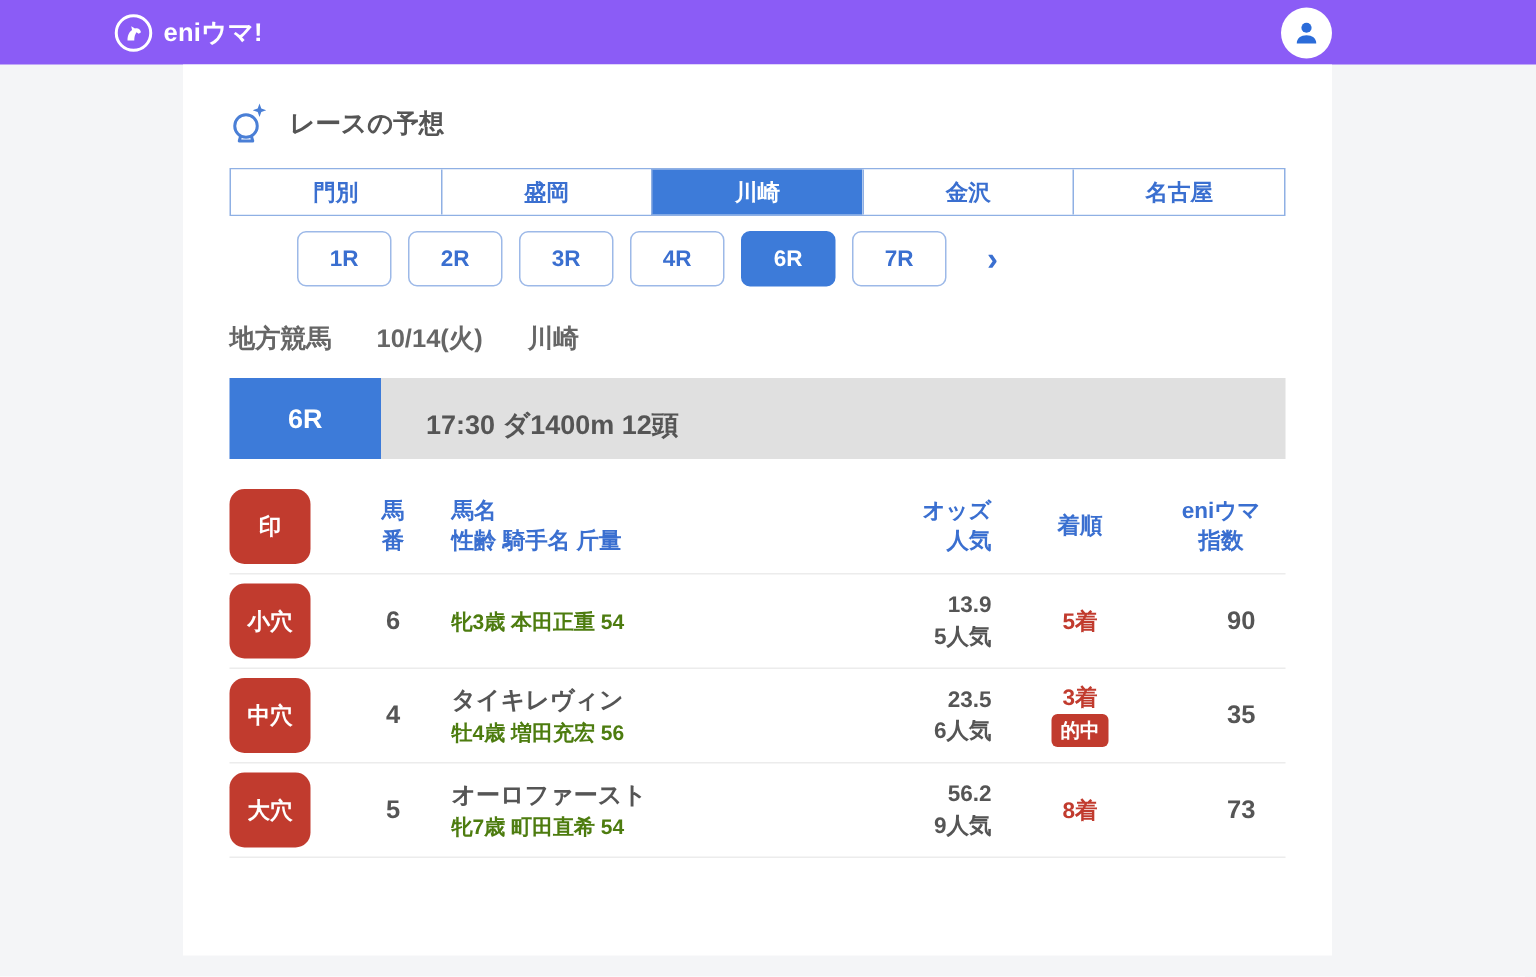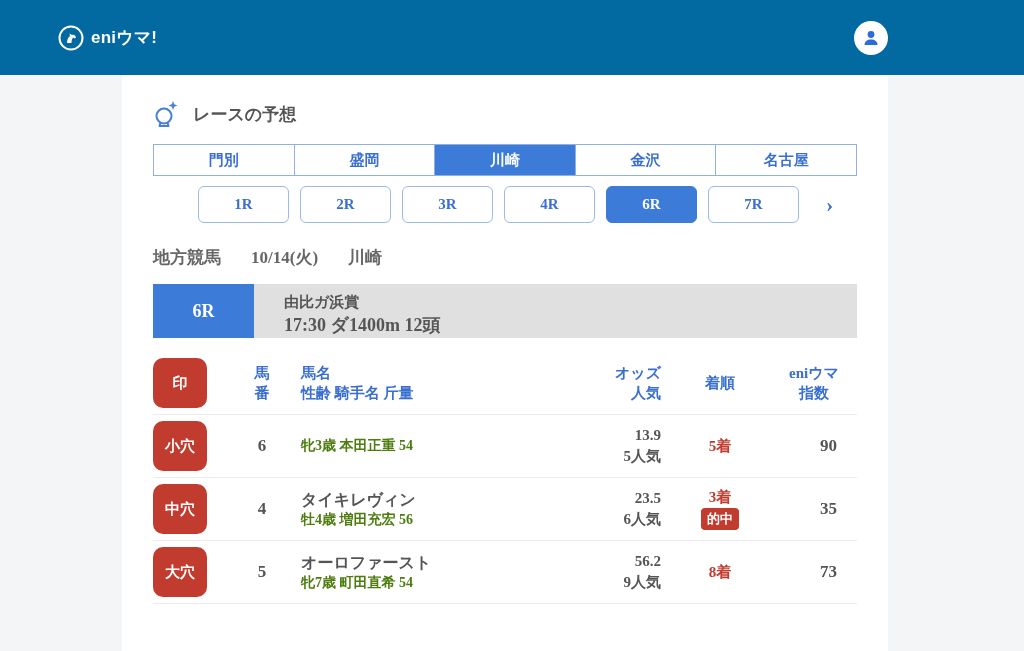--- a/index.html
+++ b/index.html
@@ -4,35 +4,35 @@
 <style>
   * { margin:0; padding:0; box-sizing:border-box; }
   html,body { width:1024px; height:651px; overflow:hidden; }
   body {
     font-family:"Liberation Sans","DejaVu Sans",sans-serif;
     background:#f4f5f7;
     color:#555;
   }
   
   .appbar {
-    height:75px; background:#0369a1;
+    height:43px; background:#8b5cf6;
     display:flex; align-items:center; justify-content:space-between;
-    padding:0 136px 0 58px;
+    padding:0 136px 0 76px;
   }
   .logo { display:flex; align-items:center; gap:7px; }
   .logo-icon { width:26px; height:26px; }
   .logo-text { color:#fff; font-weight:bold; font-size:17px; letter-spacing:.2px; }
   .avatar {
     width:34px; height:34px; border-radius:50%; background:#fff;
     display:flex; align-items:center; justify-content:center; cursor:pointer;
   }
   
   .card {
     width:766px; margin-left:122px; background:#fff;
-    min-height:594px; padding:25px 31px 0 31px;font-family:Liberation Serif, serif;
+    min-height:594px; padding:25px 31px 0 31px;
   }
   
   .section-title { display:flex; align-items:center; gap:14px; }
   .section-title h1 { font-size:17px; font-weight:bold; color:#555; }
   .crystal-icon { width:26px; height:28px; }
   
   .track-tabs {
     margin-top:16px; display:flex; height:32px;
     border:1px solid #8fb0e4;
   }
@@ -42,21 +42,21 @@
     border-left:1px solid #8fb0e4; cursor:pointer;
   }
   .track-tab:first-child { border-left:none; }
   .track-tab.selected { background:#3d7bd9; color:#fff; }
   
   .race-row {
     margin-top:10px; display:flex; align-items:center;
     padding-left:45px; gap:11px;
   }
   .race-btn {
-    width:91px; height:37px; border:1px solid #9db9e8; border-radius:6px;
+    width:63px; height:37px; border:1px solid #9db9e8; border-radius:6px;
     background:#fff; color:#3a6fd0; font-size:15px; font-weight:bold;
     display:flex; align-items:center; justify-content:center; cursor:pointer;
   }
   .race-btn.selected { background:#3d7bd9; color:#fff; border-color:#3d7bd9; }
   .race-next {
     margin-left:16px; color:#3a6fd0; font-size:22px; font-weight:bold;
     cursor:pointer; line-height:1;
   }
   
   .meta-row { margin-top:23px; display:flex; gap:30px; }
@@ -160,21 +160,20 @@
 
   <div class="meta-row">
     <span>地方競馬</span>
     <span>10/14(火)</span>
     <span>川崎</span>
   </div>
 
   <div class="race-banner">
     <div class="race-banner-no">6R</div>
     <div class="race-banner-body">
-      <div class="rb-title">由比ガ浜賞</div>
       <div class="rb-sub">17:30 ダ1400m 12頭</div>
     </div>
   </div>
 
 
   <div class="ptable">
 
     <div class="trow thead">
       <div>
           <span class="mark-badge">印</span>

